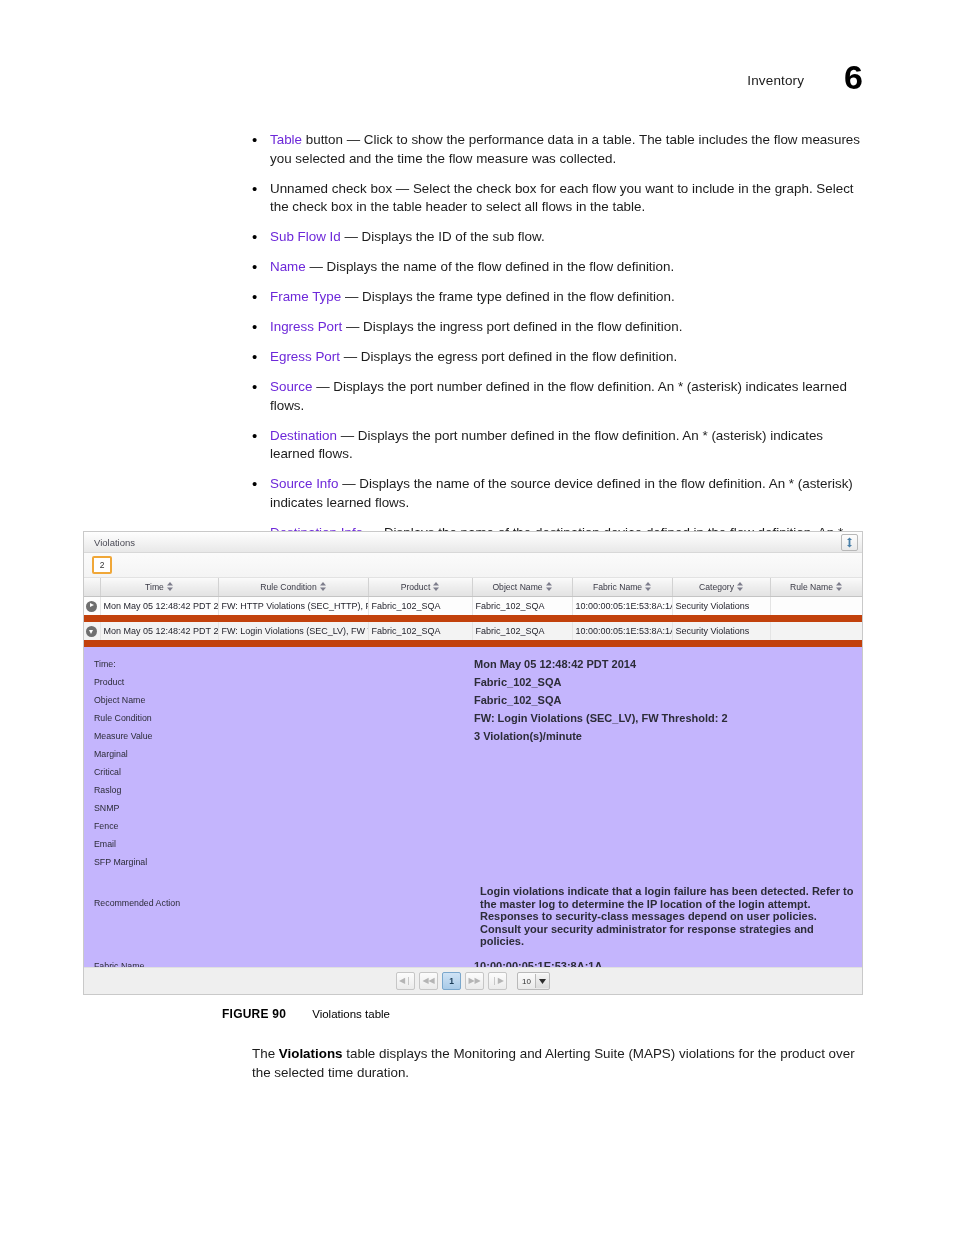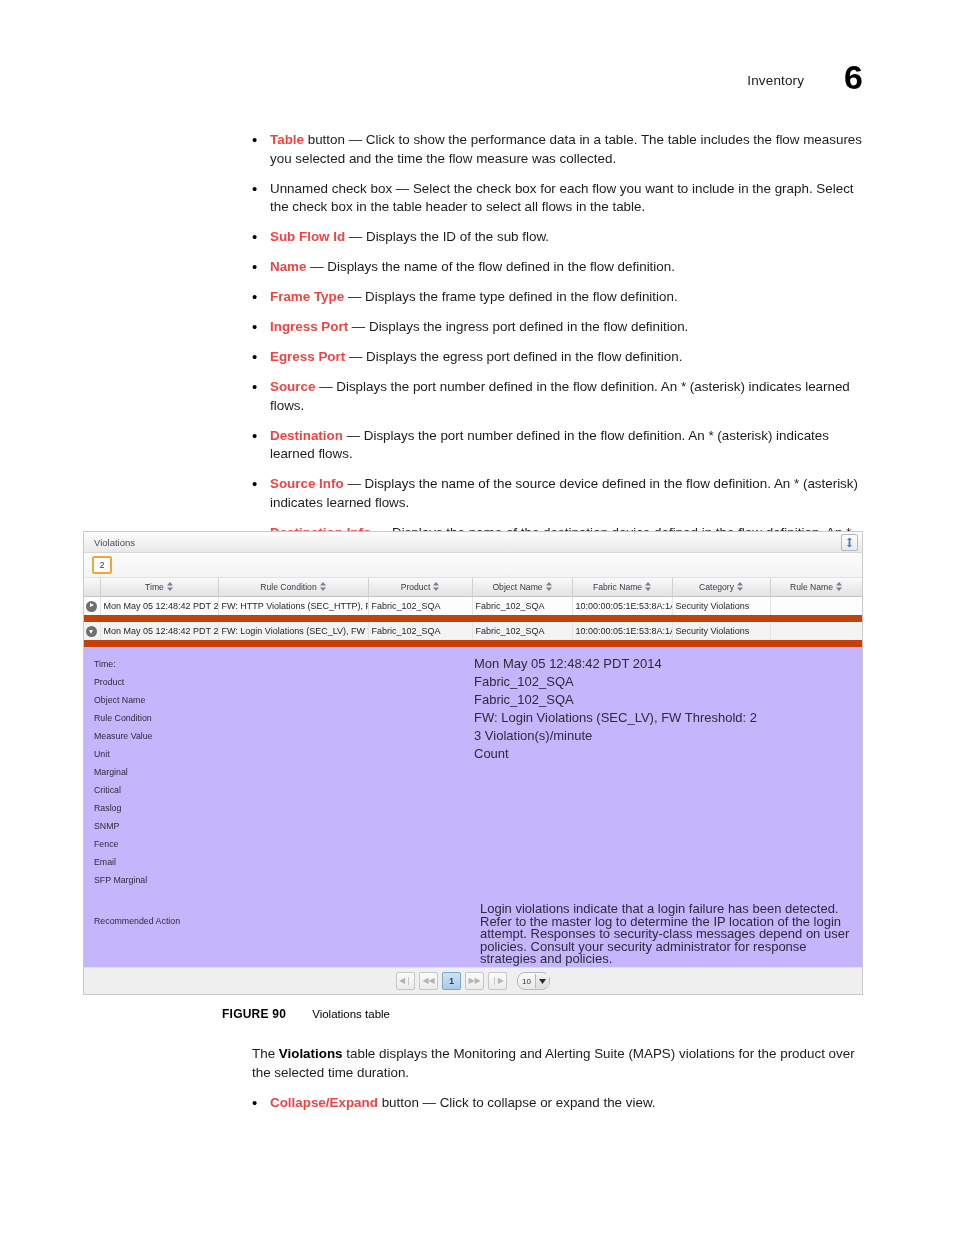--- a/index.html
+++ b/index.html
@@ -57,21 +57,21 @@
     line-height: 18px;
     color: #000;
   }
   .bullet-dot::before { content: "\2022"; }
   .bullet-text {
     flex: 1 1 auto;
     font-size: 13.4px;
     line-height: 18.5px;
     color: #1c1c1c;
   }
-  .bullet-text b { font-weight: bold; color: #ef4444; }
+  .bullet-text b { font-weight: normal; color: #6d28d9; }
 
   
   .figure-shot {
     position: absolute;
     left: 83px;
     top: 531px;
     width: 780px;
     height: 464px;
     border: 1px solid #c9c9c9;
     background: #f7f7f7;
@@ -200,24 +200,25 @@
     width: 390px;
     flex: 0 0 390px;
     padding-left: 10px;
     box-sizing: border-box;
     font-size: 8.8px;
     color: #2c2c38;
     line-height: 18px;
   }
   .detail-value {
     flex: 1 1 auto;
-    font-size: 13px;
+    font-size: 11px;
     color: #2c2c38;
     line-height: 18px;
     padding-right: 8px;
+    font-weight: bold;
   }
   .detail-row.tall { min-height: 46px; }
   .detail-row.tall .detail-label { line-height: 46px; }
   .detail-row.tall .detail-value {
     line-height: 12.5px;
     padding-top: 5px;
     padding-left: 6px;
   }
   .spacer-row { height: 9px; }
 
@@ -246,21 +247,21 @@
     border: 1px solid #7aa7cc;
     background: linear-gradient(to bottom, #cfe3f5, #a9cbe8);
     color: #1b3c57;
     font-weight: bold;
     font-size: 8.5px;
   }
   .pg-select {
     margin-left: 6px;
     height: 16px;
     border: 1px solid #b9b9b9;
-    border-radius: 8px;
+    border-radius: 2px;
     background: linear-gradient(to bottom, #fbfbfb, #e9e9e9);
     display: flex; align-items: center;
     font-size: 8px; color: #333;
     padding-left: 4px;
   }
   .pg-select .sel-val { padding-right: 4px; }
   .pg-select .sel-arrow {
     width: 13px; height: 14px;
     border-left: 1px solid #b9b9b9;
     background: linear-gradient(to bottom, #f4f4f4, #dcdcdc);
@@ -470,24 +471,20 @@
       </div>
       <div class="detail-row">
         <div class="detail-label">Rule Condition</div>
         <div class="detail-value">FW: Login Violations (SEC_LV), FW Threshold: 2</div>
       </div>
       <div class="detail-row">
         <div class="detail-label">Measure Value</div>
         <div class="detail-value">3 Violation(s)/minute</div>
       </div>
       <div class="detail-row">
-        <div class="detail-label">Unit</div>
-        <div class="detail-value">Count</div>
-      </div>
-      <div class="detail-row">
         <div class="detail-label">Marginal</div>
         <div class="detail-value"></div>
       </div>
       <div class="detail-row">
         <div class="detail-label">Critical</div>
         <div class="detail-value"></div>
       </div>
       <div class="detail-row">
         <div class="detail-label">Raslog</div>
         <div class="detail-value"></div>
@@ -547,17 +544,13 @@
 
 <div class="figure-caption">
   <span class="fig-label">FIGURE 90</span>
   <span class="fig-title">Violations table</span>
 </div>
 
 <div class="closing">
   <p>
     <span>The </span><b>Violations</b><span> table displays the Monitoring and Alerting Suite (MAPS) violations for the product over the selected time duration.</span>
   </p>
-  <div class="bullet-row">
-    <span class="bullet-dot"></span>
-    <span class="bullet-text"><b>Collapse/Expand</b><span> button — Click to collapse or expand the view.</span></span>
-  </div>
 </div>
 
 </body></html>

